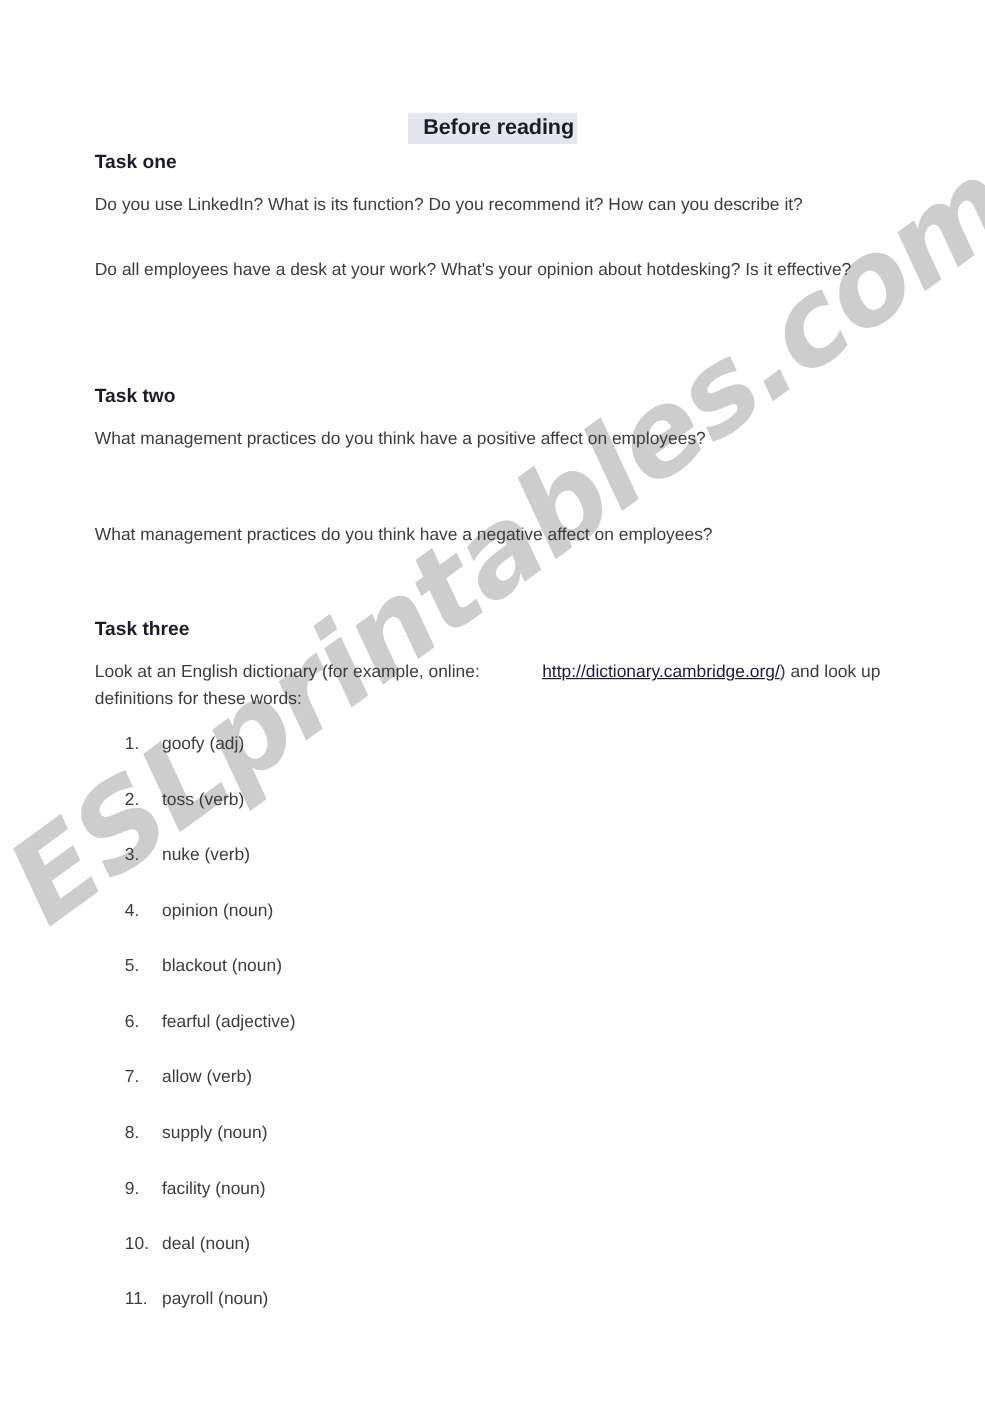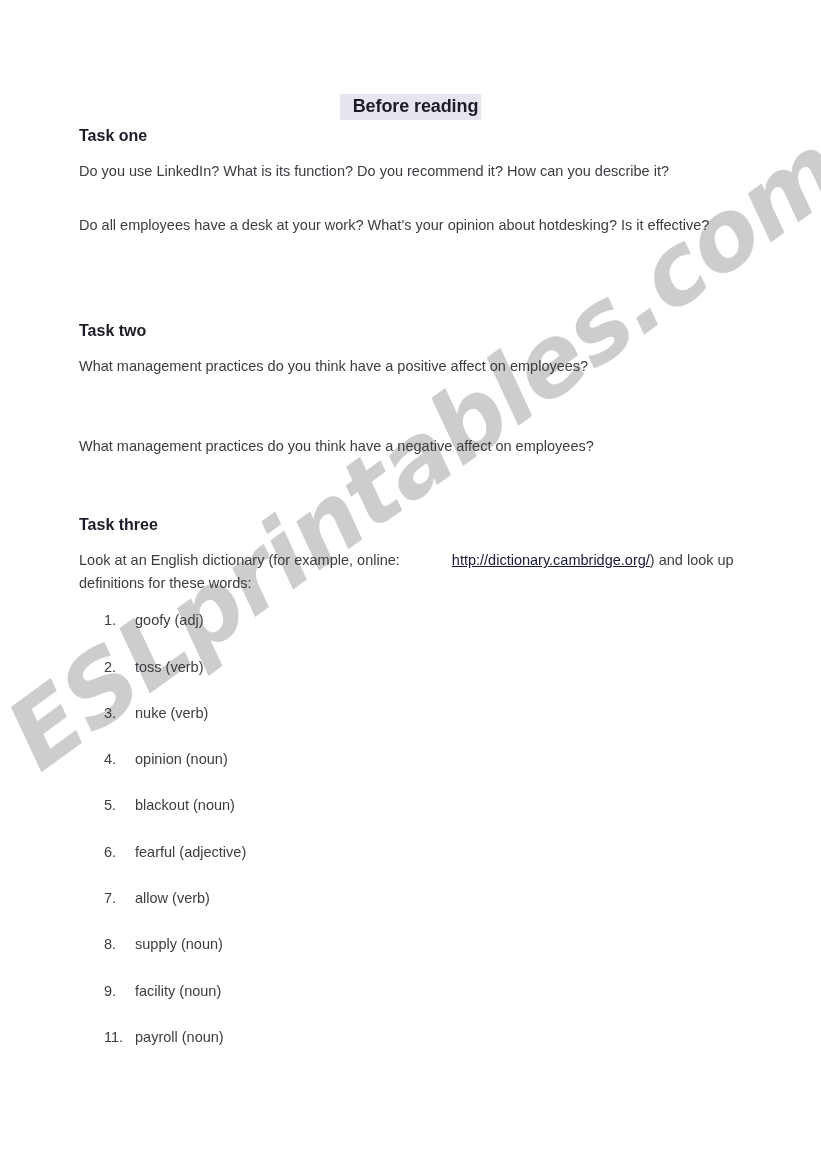--- a/index.html
+++ b/index.html
@@ -187,20 +187,24 @@
           </li>
         <li class="word-item">
             <span class="word-num">8.</span>
             <span class="word-label">supply (noun)</span>
           </li>
         <li class="word-item">
             <span class="word-num">9.</span>
             <span class="word-label">facility (noun)</span>
           </li>
         <li class="word-item">
+            <span class="word-num">10.</span>
+            <span class="word-label">deal (noun)</span>
+          </li>
+        <li class="word-item">
             <span class="word-num">11.</span>
             <span class="word-label">payroll (noun)</span>
           </li>
       </ol>
 
     </div>
   </div>
 </div>
 
 </body></html>

